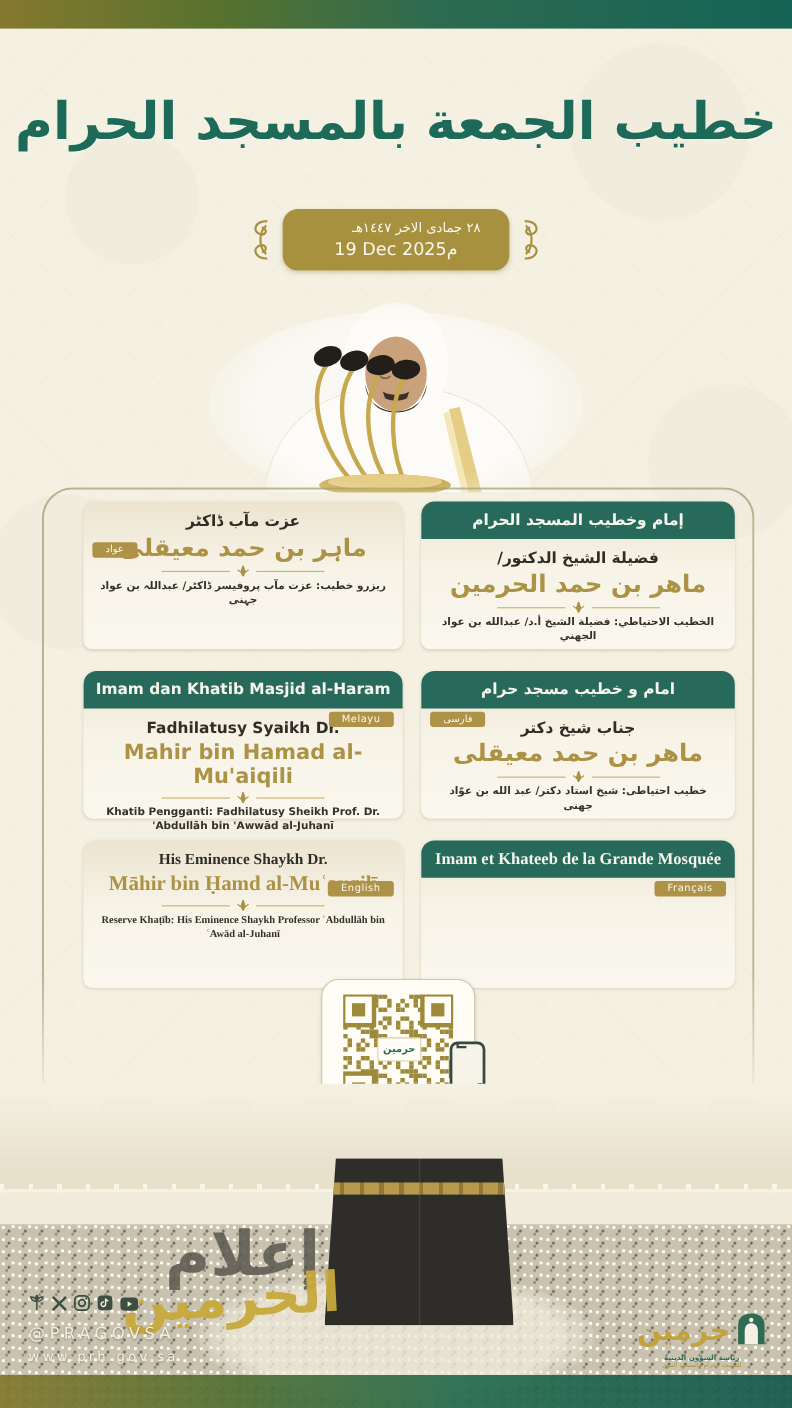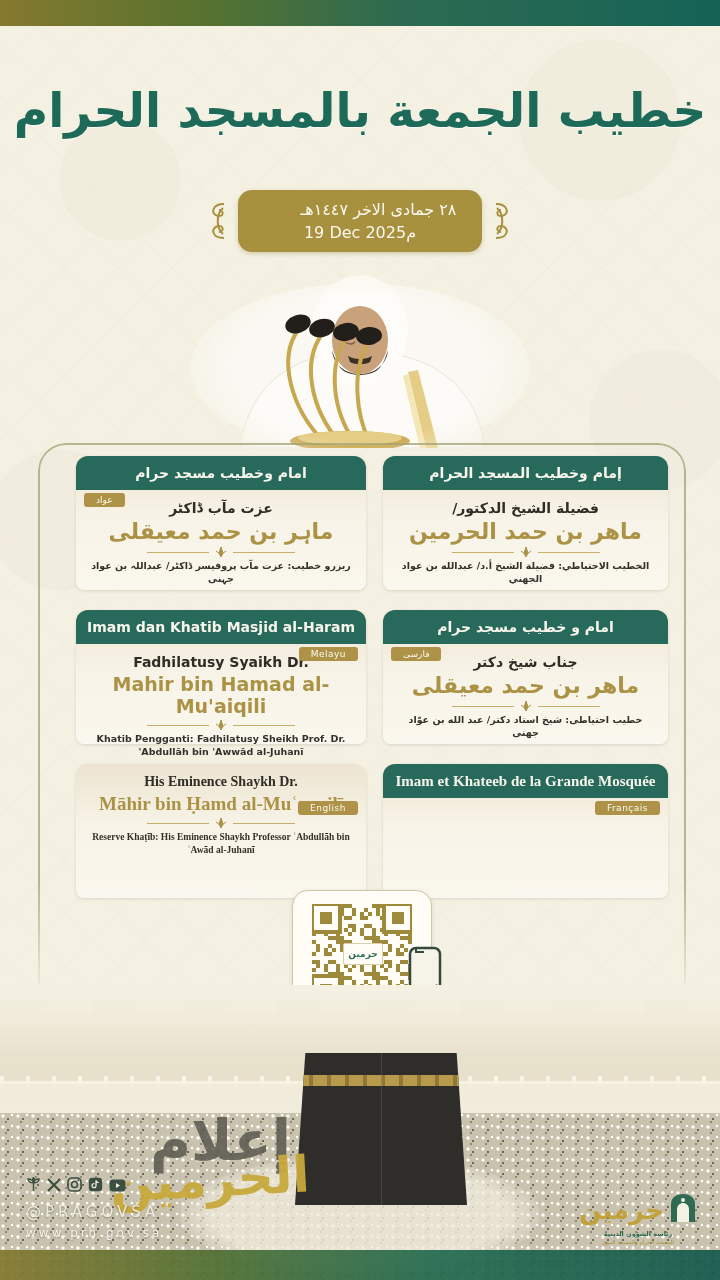--- a/index.html
+++ b/index.html
@@ -15,21 +15,21 @@
       repeating-linear-gradient(45deg, rgba(200,190,160,.05) 0 2px, transparent 2px 38px),
       repeating-linear-gradient(-45deg, rgba(200,190,160,.05) 0 2px, transparent 2px 38px);}
   .top-bar{position:absolute;left:0;top:0;width:720px;height:26px;
     background:linear-gradient(90deg,#85792e 0%,#57722f 28%,#2d6b51 55%,#156356 100%);}
   .title{position:absolute;left:0;top:64px;width:720px;text-align:center;
     font-size:47px;font-weight:bold;color:#1d6a59;line-height:1.15;
     text-shadow:0 1px 0 rgba(255,255,255,.6);margin-top:20px;}
   .date-wrap{position:absolute;left:0;top:190px;width:720px;display:flex;align-items:center;justify-content:center;gap:10px;}
   .date-badge{background:#a8913e;color:#faf7ee;border-radius:14px;padding:8px 26px;text-align:center;
     box-shadow:0 2px 4px rgba(120,100,40,.25);}
-  .date-badge .l1{font-size:16px;line-height:1.5;margin-left:37px;}
+  .date-badge .l1{font-size:12px;line-height:1.5;margin-left:37px;}
   .date-badge .l2{font-size:16px;line-height:1.4;direction:rtl;unicode-bidi:plaintext;}
   .orn svg{display:block;}
   
   .imam-photo{position:absolute;left:170px;top:258px;width:380px;height:190px;
     -webkit-mask-image:radial-gradient(ellipse 58% 70% at 50% 58%, #000 55%, transparent 92%);
             mask-image:radial-gradient(ellipse 58% 70% at 50% 58%, #000 55%, transparent 92%);}
   
   .frame{position:absolute;left:38px;top:443px;width:644px;height:560px;border:2px solid rgba(160,162,118,.75);
     border-radius:28px;
     -webkit-mask-image:linear-gradient(#000 78%,transparent 99%);
@@ -173,21 +173,20 @@
       <ellipse cx="180" cy="183" rx="60" ry="10" fill="#caa94f"></ellipse>
       <ellipse cx="180" cy="180" rx="52" ry="7" fill="#e6cd86"></ellipse>
     </svg>
   </div>
 
   <div class="frame"></div>
 
   <div class="cards">
 
     <div class="card rtl">
-      <div class="card-header">امام وخطیب مسجد حرام</div>
       <div class="lang-tag" style="right:auto;left:8px;">عواد</div>
       <div class="card-body">
         <div class="honorific">عزت مآب ڈاکٹر</div>
         <div class="name big">ماہر بن حمد معیقلی</div>
         <div class="orn-divider">
           <span class="line"></span>
           <svg width="12" height="10" viewBox="0 0 12 10">
               <path d="M6 0 L8 6 L6 10 L4 6 Z M1 4 L5 7 M11 4 L7 7" stroke="#ab9245" fill="#ab9245" stroke-width="1"></path>
             </svg>
           <span class="line"></span>

